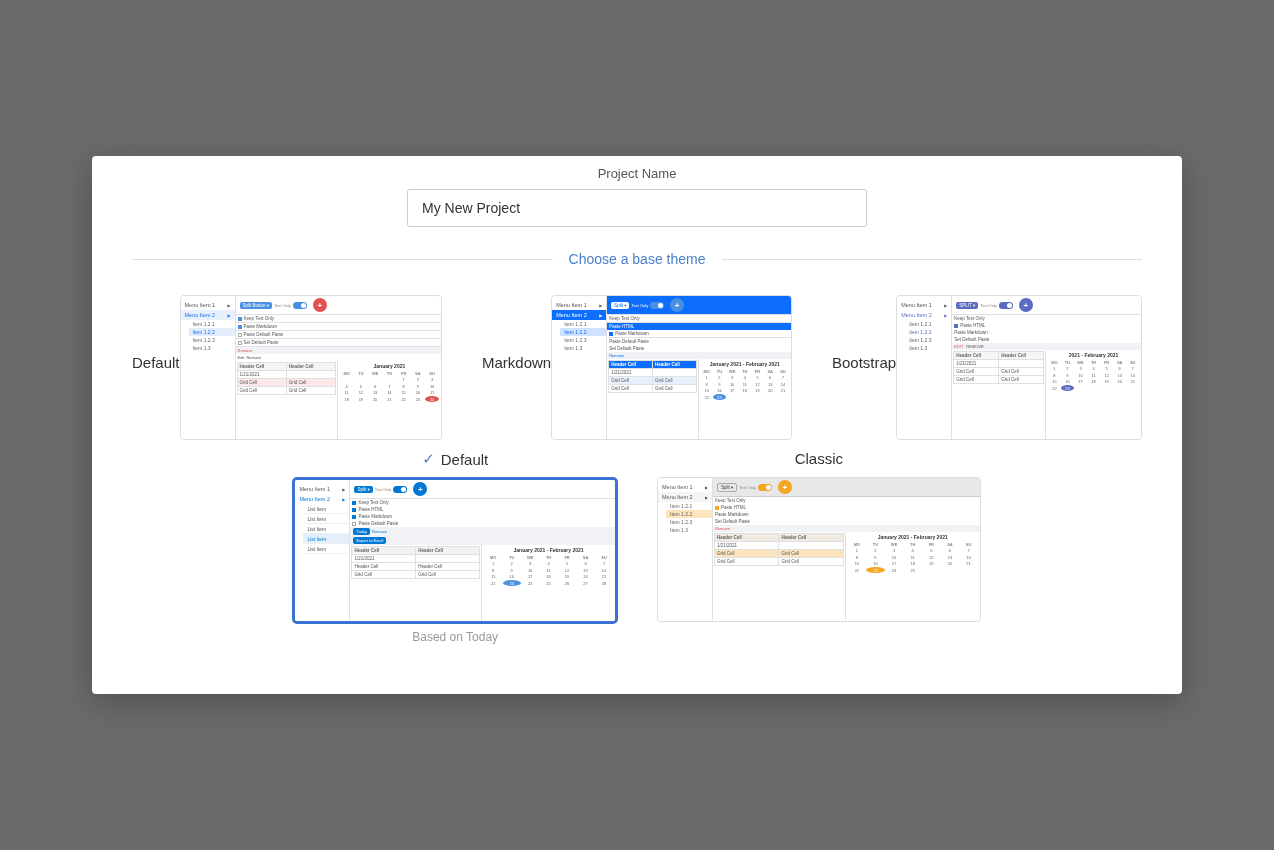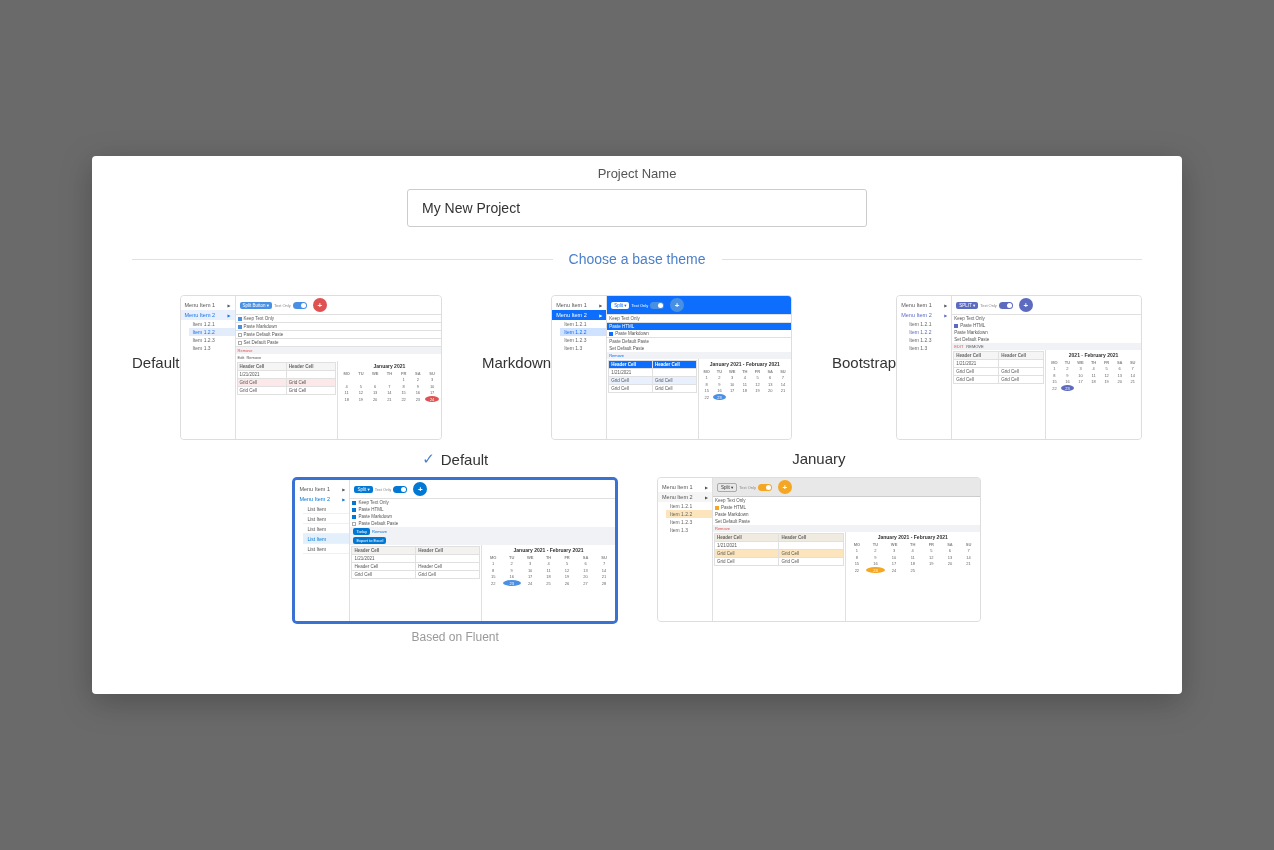--- a/index.html
+++ b/index.html
@@ -831,26 +831,26 @@
                         <div class="mini-cal-day">25</div>
                         <div class="mini-cal-day">26</div>
                         <div class="mini-cal-day">27</div>
                         <div class="mini-cal-day">28</div>
                     </div>
                   </div>
                 </div>
               </div>
             </div>
           </div>
-          <span class="based-on-label">Based on Fluent</span>
+          <span class="based-on-label">Based on Today</span>
         </div>
 
         <div class="theme-item-bottom">
           <div class="theme-label-row">
-            <span>January</span>
+            <span>Classic</span>
           </div>
           <div class="theme-preview prev-classic">
             <div class="mini-ui">
               <div class="mini-sidebar" style="background:#fff;">
                 <div class="mini-menu-item">
                     <span>Menu Item 1</span>
                     <span class="arrow">▶</span>
                   </div>
                 <div class="mini-menu-item" style="background:#f5f5f5;">
                     <span>Menu Item 2</span>

